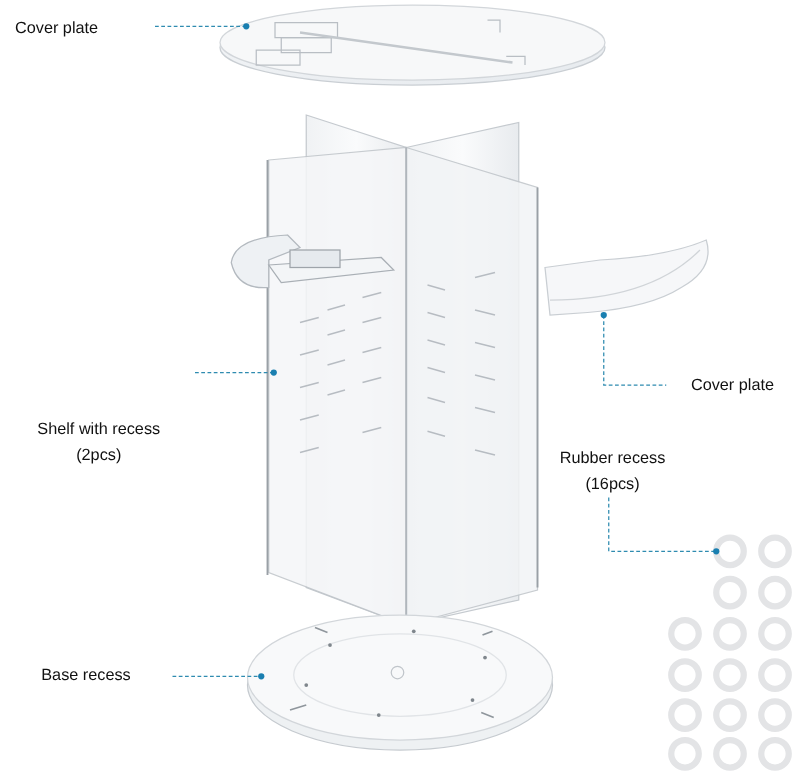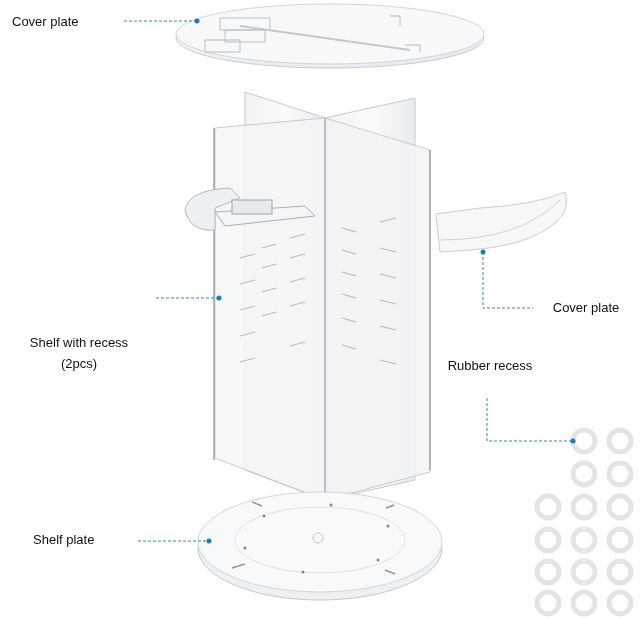--- a/index.html
+++ b/index.html
@@ -151,17 +151,18 @@
   <span>Shelf with recess</span>
   <span>(2pcs)</span>
 </div>
 
 <div class="label center" style="left:533px; top:297px; width:106px;">
   <span>Cover plate</span>
 </div>
 
 <div class="label center" style="left:430px; top:355px; width:120px;">
   <span>Rubber recess</span>
+  <span>(16pcs)</span>
 </div>
 
 <div class="label" style="left:33px; top:529px;">
-  <span>Shelf plate</span>
+  <span>Base recess</span>
 </div>
 
 </body></html>

